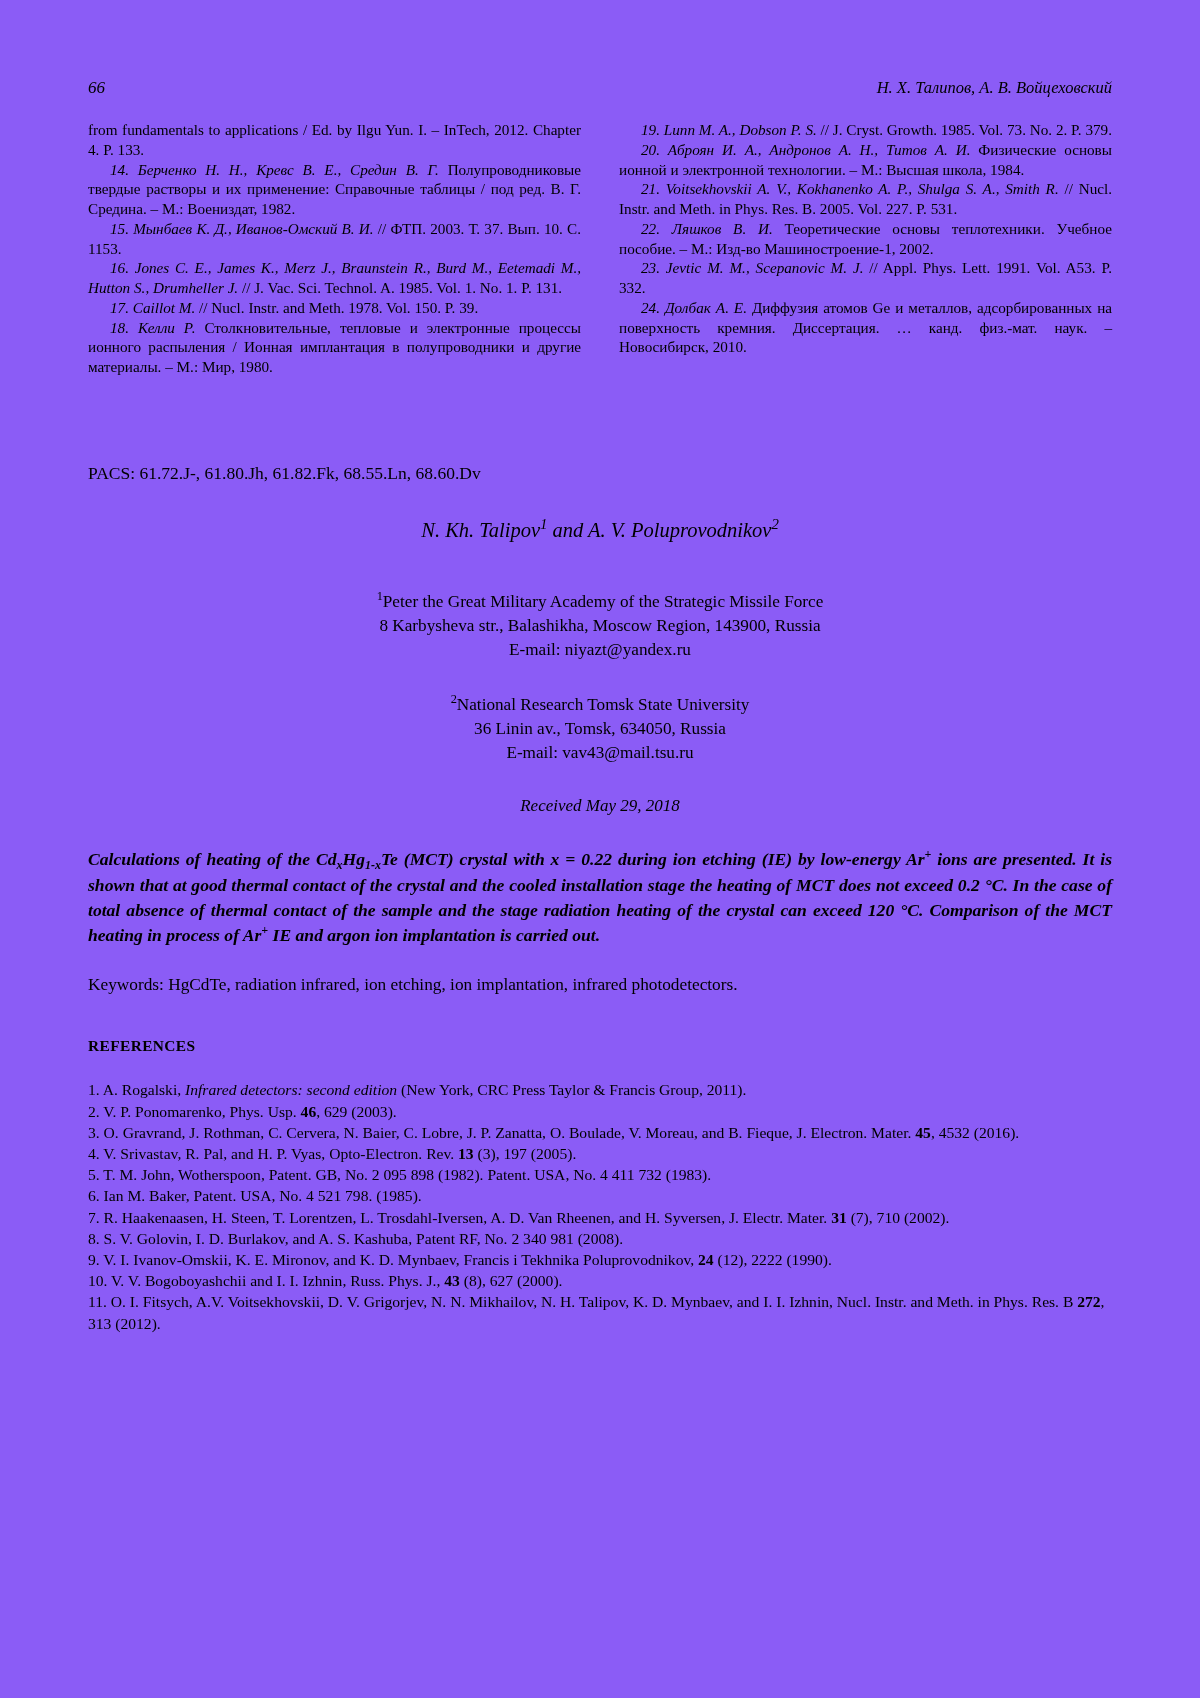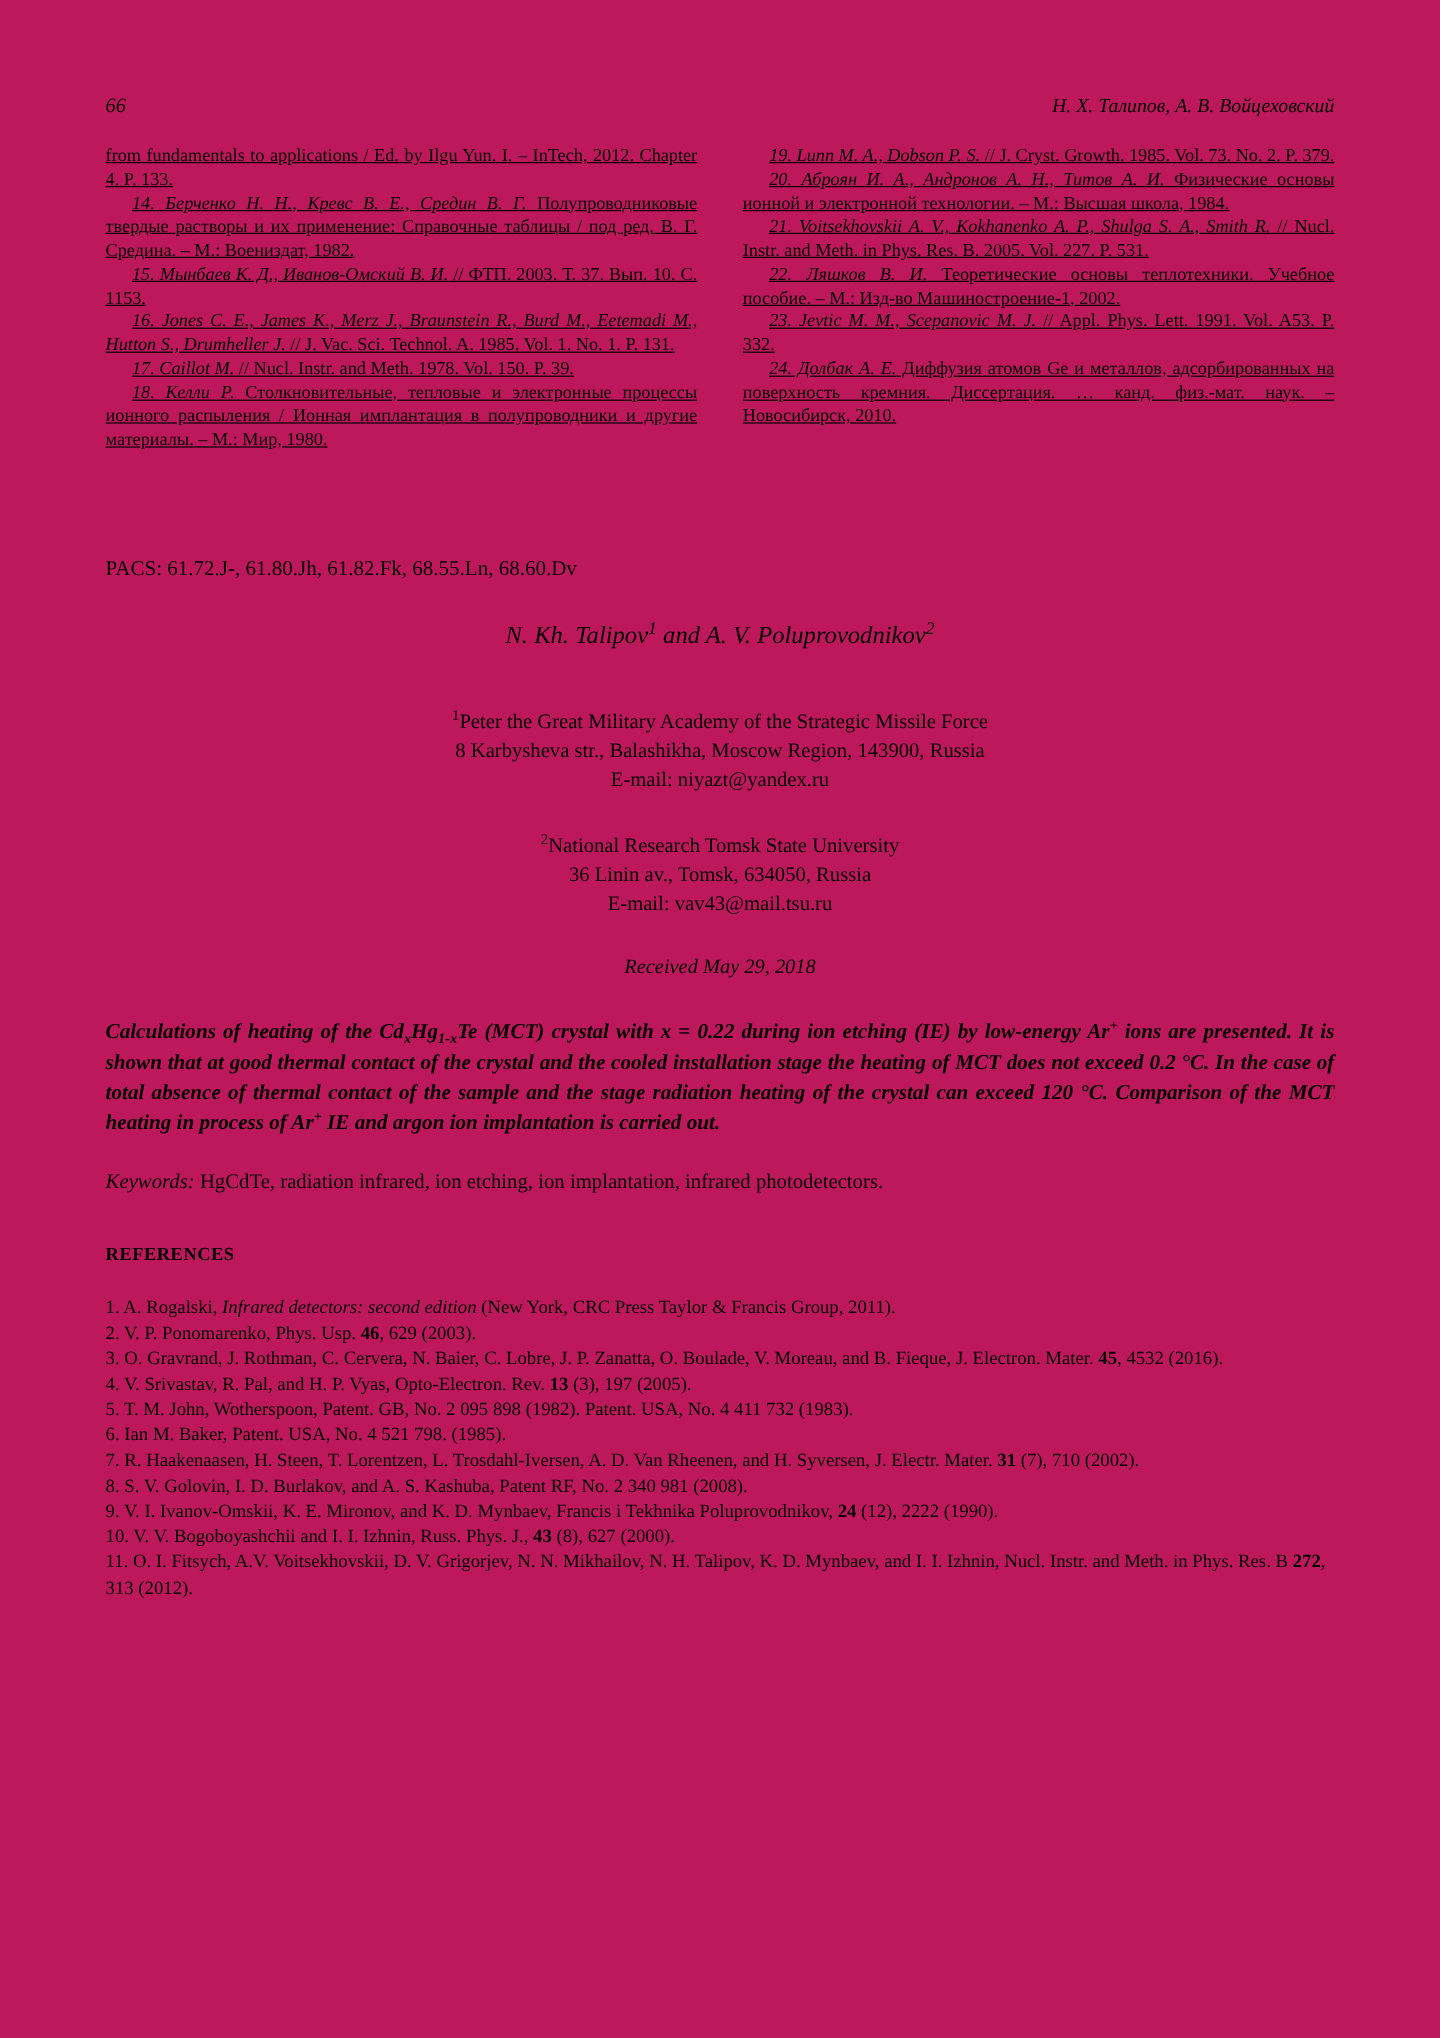--- a/index.html
+++ b/index.html
@@ -12,21 +12,21 @@
     height: 1698px;
     font-family: "Liberation Serif", serif;
     color: #000000;
     position: relative;
   }
   .page {
     position: absolute;
     left: 0; top: 0;
     width: 1200px;
     height: 1698px;
-    background: #be185d;
+    background: #8b5cf6;
   }
   .content {
     position: absolute;
     left: 88px;
     top: 78px;
     width: 1024px;
   }
   
   .runhead {
     display: flex;
@@ -44,21 +44,20 @@
     font-style: italic;
     font-size: 16.5px;
   }
   
   .refcols {
     display: flex;
     gap: 38px;
     font-size: 15.2px;
     line-height: 1.30;
     text-align: justify;
-    text-decoration: underline;
   }
   .refcol {
     width: 493px;
   }
   .refcol p {
     margin: 0;
     text-indent: 22px;
     text-align: justify;
   }
   .refcol p.noindent {
@@ -106,21 +105,21 @@
     font-weight: bold;
     font-size: 17.6px;
     line-height: 1.38;
     text-align: justify;
   }
   .keywords {
     margin-top: 26px;
     font-size: 17.3px;
     line-height: 1.4;
   }
-  .keywords .kw-label { font-style: italic; }
+  .keywords .kw-label { }
   
   .ref-head {
     margin-top: 40px;
     font-weight: bold;
     font-size: 15.4px;
     letter-spacing: 0.4px;
   }
   .reflist {
     margin-top: 24px;
     font-size: 15.6px;

